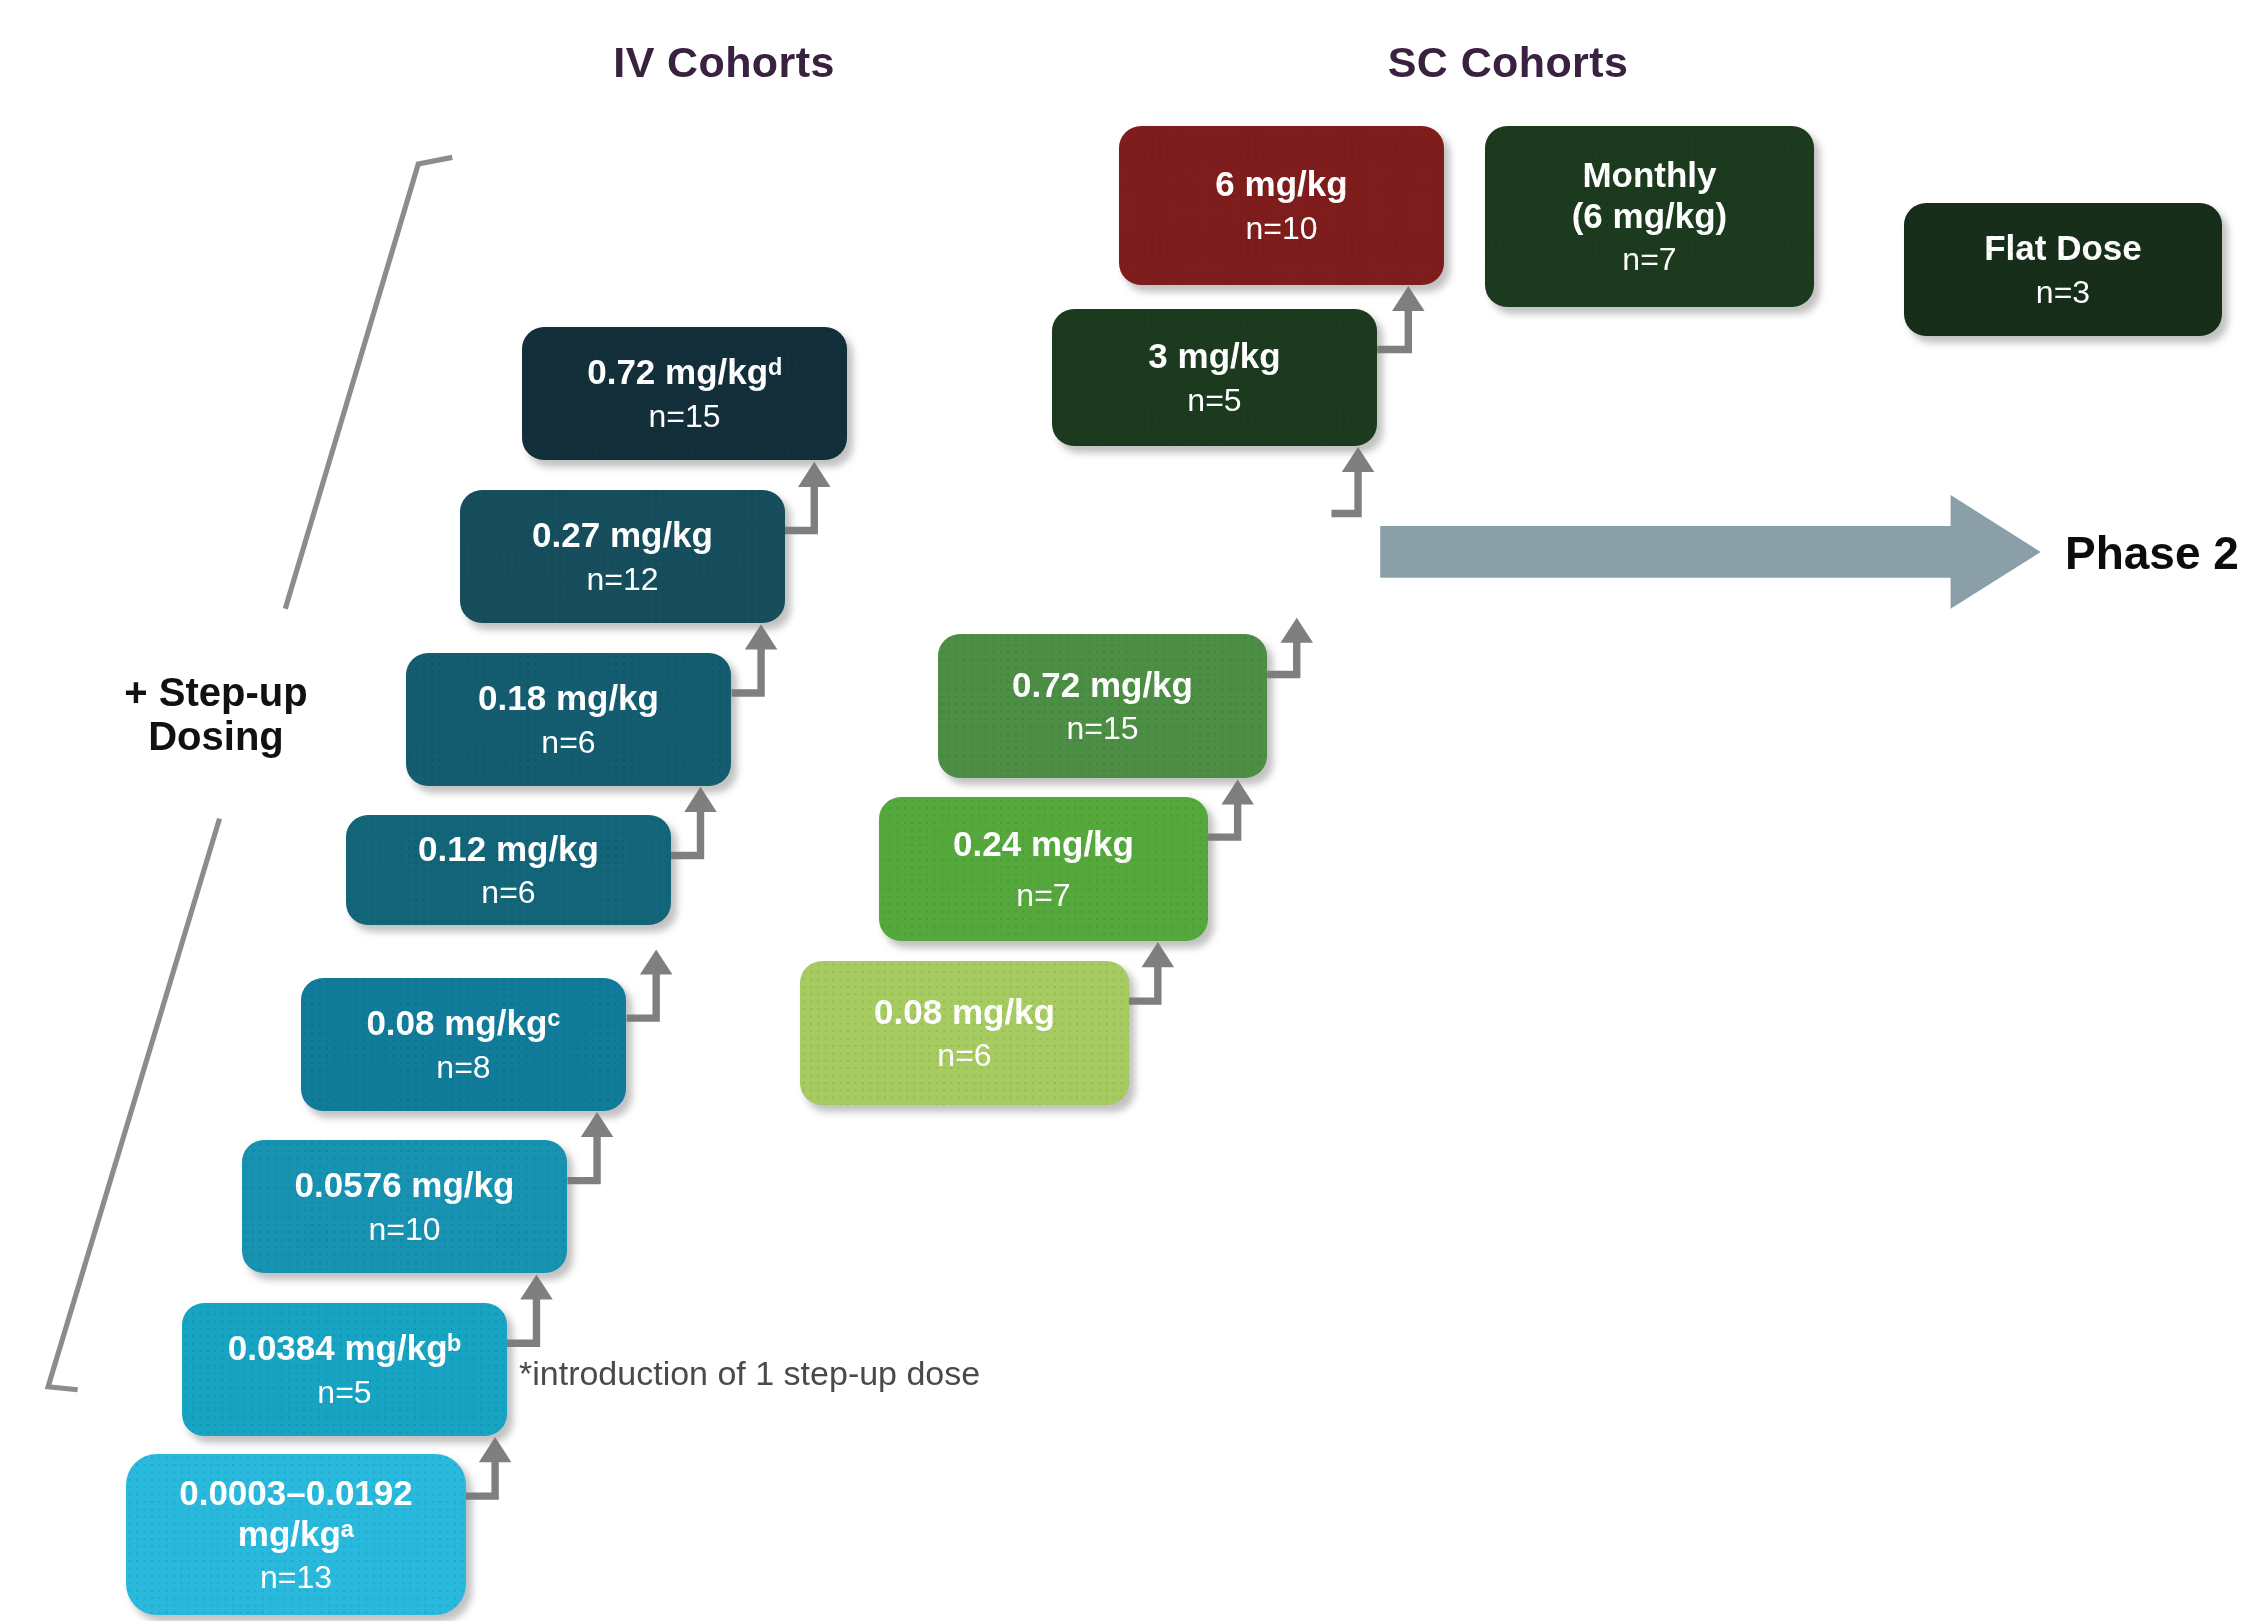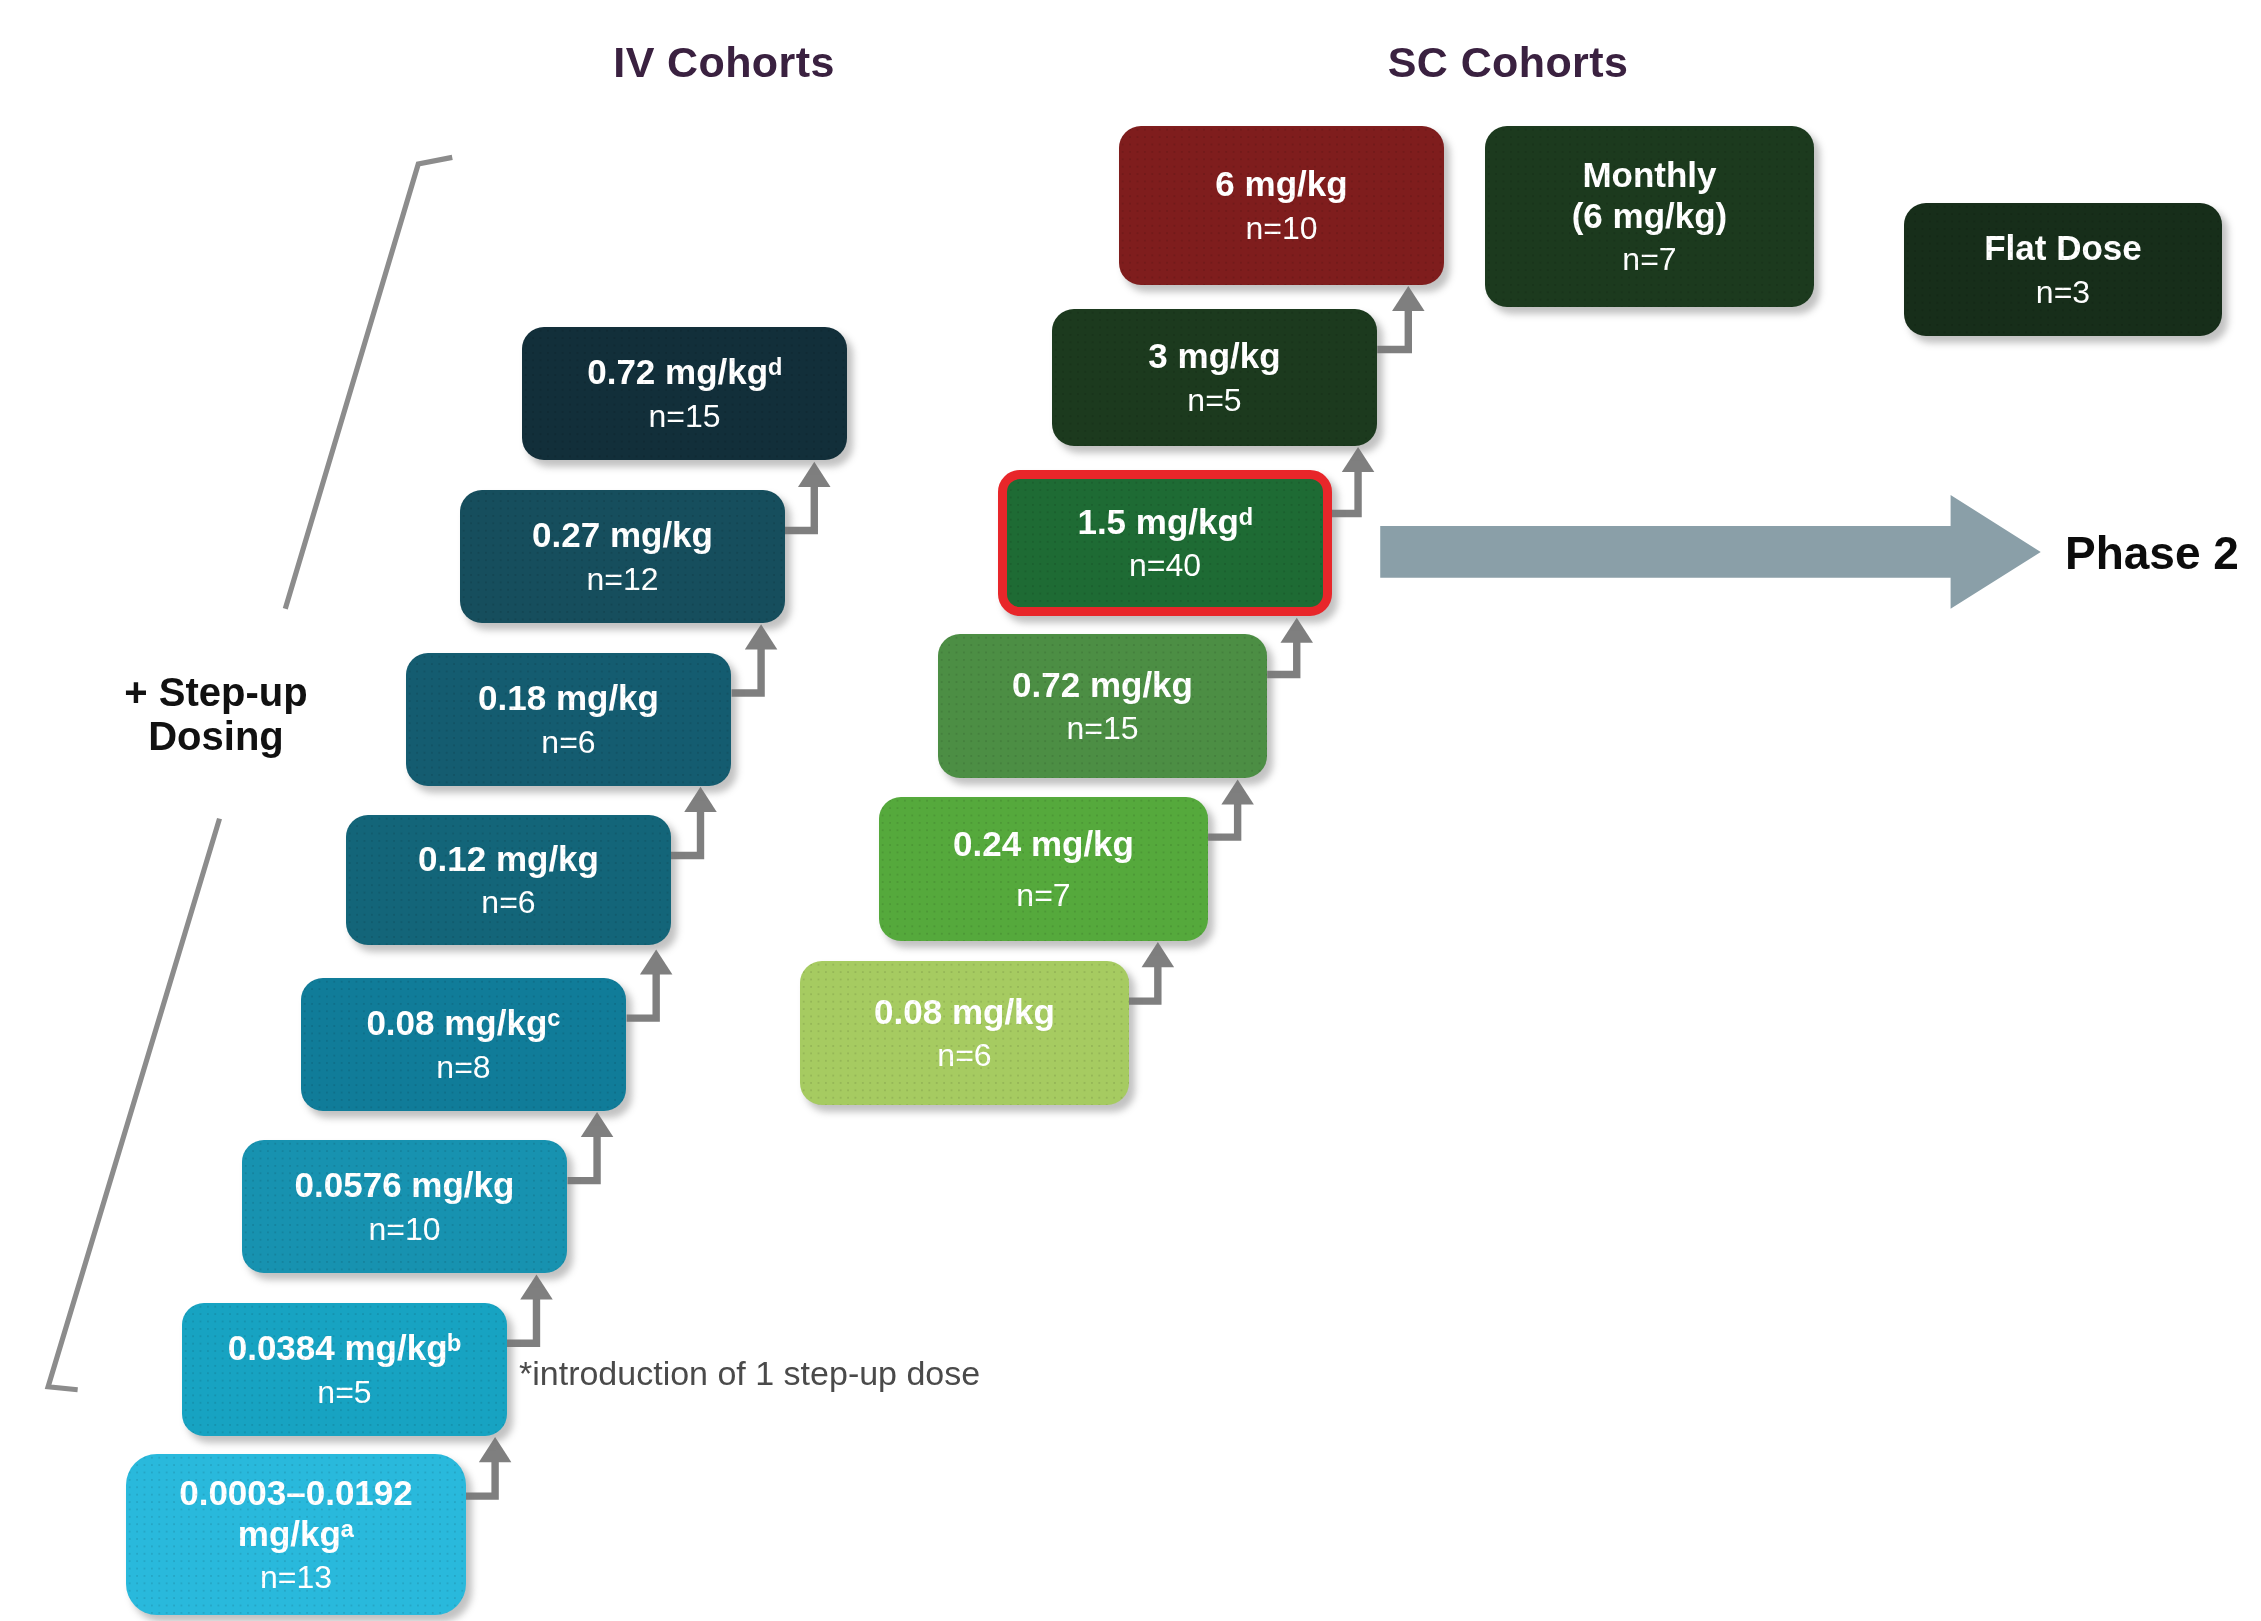--- a/index.html
+++ b/index.html
@@ -97,21 +97,21 @@
     <span class="n">n=15</span>
   </div>
   <div class="box" style="left: 460px; top: 490px; width: 325px; height: 133px; background: rgb(22, 78, 93);">
     <span class="dose">0.27 mg/kg</span>
     <span class="n">n=12</span>
   </div>
   <div class="box" style="left: 406px; top: 653px; width: 325px; height: 133px; background: rgb(20, 92, 112);">
     <span class="dose">0.18 mg/kg</span>
     <span class="n">n=6</span>
   </div>
-  <div class="box" style="left: 346px; top: 815px; width: 325px; height: 130px; background: rgb(19, 101, 121);">
+  <div class="box" style="left: 346px; top: 815px; width: 325px; height: 110px; background: rgb(19, 101, 121);">
     <span class="dose">0.12 mg/kg</span>
     <span class="n">n=6</span>
   </div>
   <div class="box" style="left: 301px; top: 978px; width: 325px; height: 133px; background: rgb(16, 124, 153);">
     <span class="dose">0.08 mg/kgᶜ</span>
     <span class="n">n=8</span>
   </div>
   <div class="box" style="left: 242px; top: 1140px; width: 325px; height: 133px; background: rgb(23, 146, 176);">
     <span class="dose">0.0576 mg/kg</span>
     <span class="n">n=10</span>
@@ -136,24 +136,20 @@
     <span class="n">n=7</span>
   </div>
   <div class="box" style="left: 1904px; top: 203px; width: 318px; height: 133px; background: rgb(23, 46, 26);">
     <span class="dose">Flat Dose</span>
     <span class="n">n=3</span>
   </div>
   <div class="box" style="left: 1052px; top: 309px; width: 325px; height: 137px; background: rgb(28, 58, 30);">
     <span class="dose">3 mg/kg</span>
     <span class="n">n=5</span>
   </div>
-  <div class="box highlight" style="left: 998px; top: 470px; width: 334px; height: 146px; background: rgb(30, 107, 52); border-color: rgb(232, 38, 42);">
-    <span class="dose">1.5 mg/kgᵈ</span>
-    <span class="n">n=40</span>
-  </div>
   <div class="box" style="left: 938px; top: 634px; width: 329px; height: 144px; background: rgb(76, 142, 68);">
     <span class="dose">0.72 mg/kg</span>
     <span class="n">n=15</span>
   </div>
   <div class="box" style="left: 879px; top: 797px; width: 329px; height: 144px; background: rgb(85, 169, 60); gap: 8px;">
     <span class="dose">0.24 mg/kg</span>
     <span class="n">n=7</span>
   </div>
   <div class="box" style="left: 800px; top: 961px; width: 329px; height: 144px; background: rgb(166, 203, 97);">
     <span class="dose">0.08 mg/kg</span>

